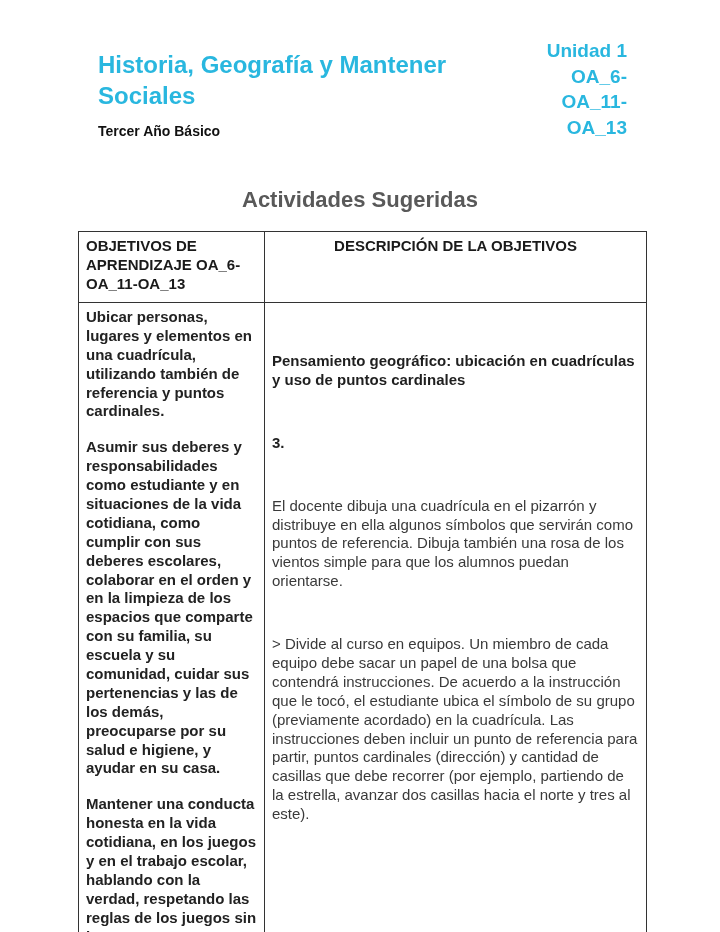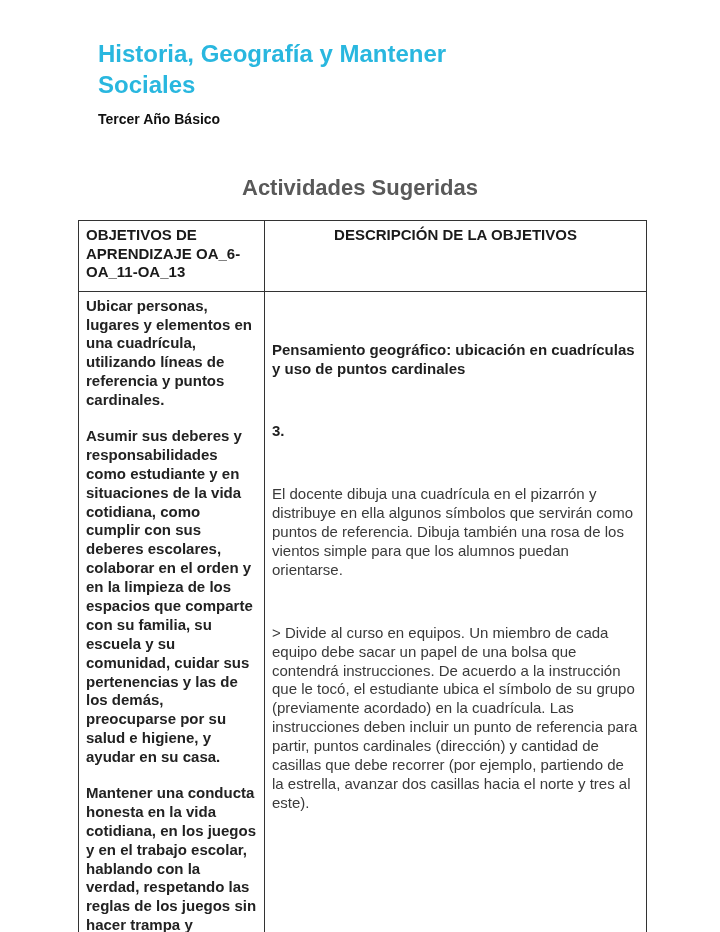--- a/index.html
+++ b/index.html
@@ -88,36 +88,38 @@
 <body>
 
 <div class="page">
 
   <header class="doc-header">
     <div class="header-left">
       <div class="subject-title">Historia, Geografía y Mantener Sociales</div>
       <div class="grade-level">Tercer Año Básico</div>
     </div>
     <div class="header-right">
+      <div class="unit-label">Unidad 1</div>
+      <div class="oa-codes">OA_6-OA_11-OA_13</div>
     </div>
   </header>
 
   <h2 class="section-title">Actividades Sugeridas</h2>
 
   <table class="activities-table">
     <thead>
       <tr>
         <th class="col-obj">OBJETIVOS DE APRENDIZAJE OA_6-OA_11-OA_13</th>
         <th class="col-desc">DESCRIPCIÓN DE LA OBJETIVOS</th>
       </tr>
     </thead>
     <tbody>
       <tr>
         <td class="cell cell-obj">
-          <p>Ubicar personas, lugares y elementos en una cuadrícula, utilizando líneas de referencia y puntos cardinales.</p>
+          <p>Ubicar personas, lugares y elementos en una cuadrícula, utilizando también de referencia y puntos cardinales.</p>
           <p>Asumir sus deberes y responsabilidades como estudiante y en situaciones de la vida cotidiana, como cumplir con sus deberes escolares, colaborar en el orden y en la limpieza de los espacios que comparte con su familia, su escuela y su comunidad, cuidar sus pertenencias y las de los demás, preocuparse por su salud e higiene, y ayudar en su casa.</p>
           <p>Mantener una conducta honesta en la vida cotidiana, en los juegos y en el trabajo escolar, hablando con la verdad, respetando las reglas de los juegos sin hacer trampa y reconociendo</p>
         </td>
         <td class="cell cell-desc">
           <p class="bold">Pensamiento geográfico: ubicación en cuadrículas y uso de puntos cardinales</p>
           <p class="bold">3.</p>
           <p>El docente dibuja una cuadrícula en el pizarrón y distribuye en ella algunos símbolos que servirán como puntos de referencia. Dibuja también una rosa de los vientos simple para que los alumnos puedan orientarse.</p>
           <p>&gt; Divide al curso en equipos. Un miembro de cada equipo debe sacar un papel de una bolsa que contendrá instrucciones. De acuerdo a la instrucción que le tocó, el estudiante ubica el símbolo de su grupo (previamente acordado) en la cuadrícula. Las instrucciones deben incluir un punto de referencia para partir, puntos cardinales (dirección) y cantidad de casillas que debe recorrer (por ejemplo, partiendo de la estrella, avanzar dos casillas hacia el norte y tres al este).</p>
         </td>
       </tr>

